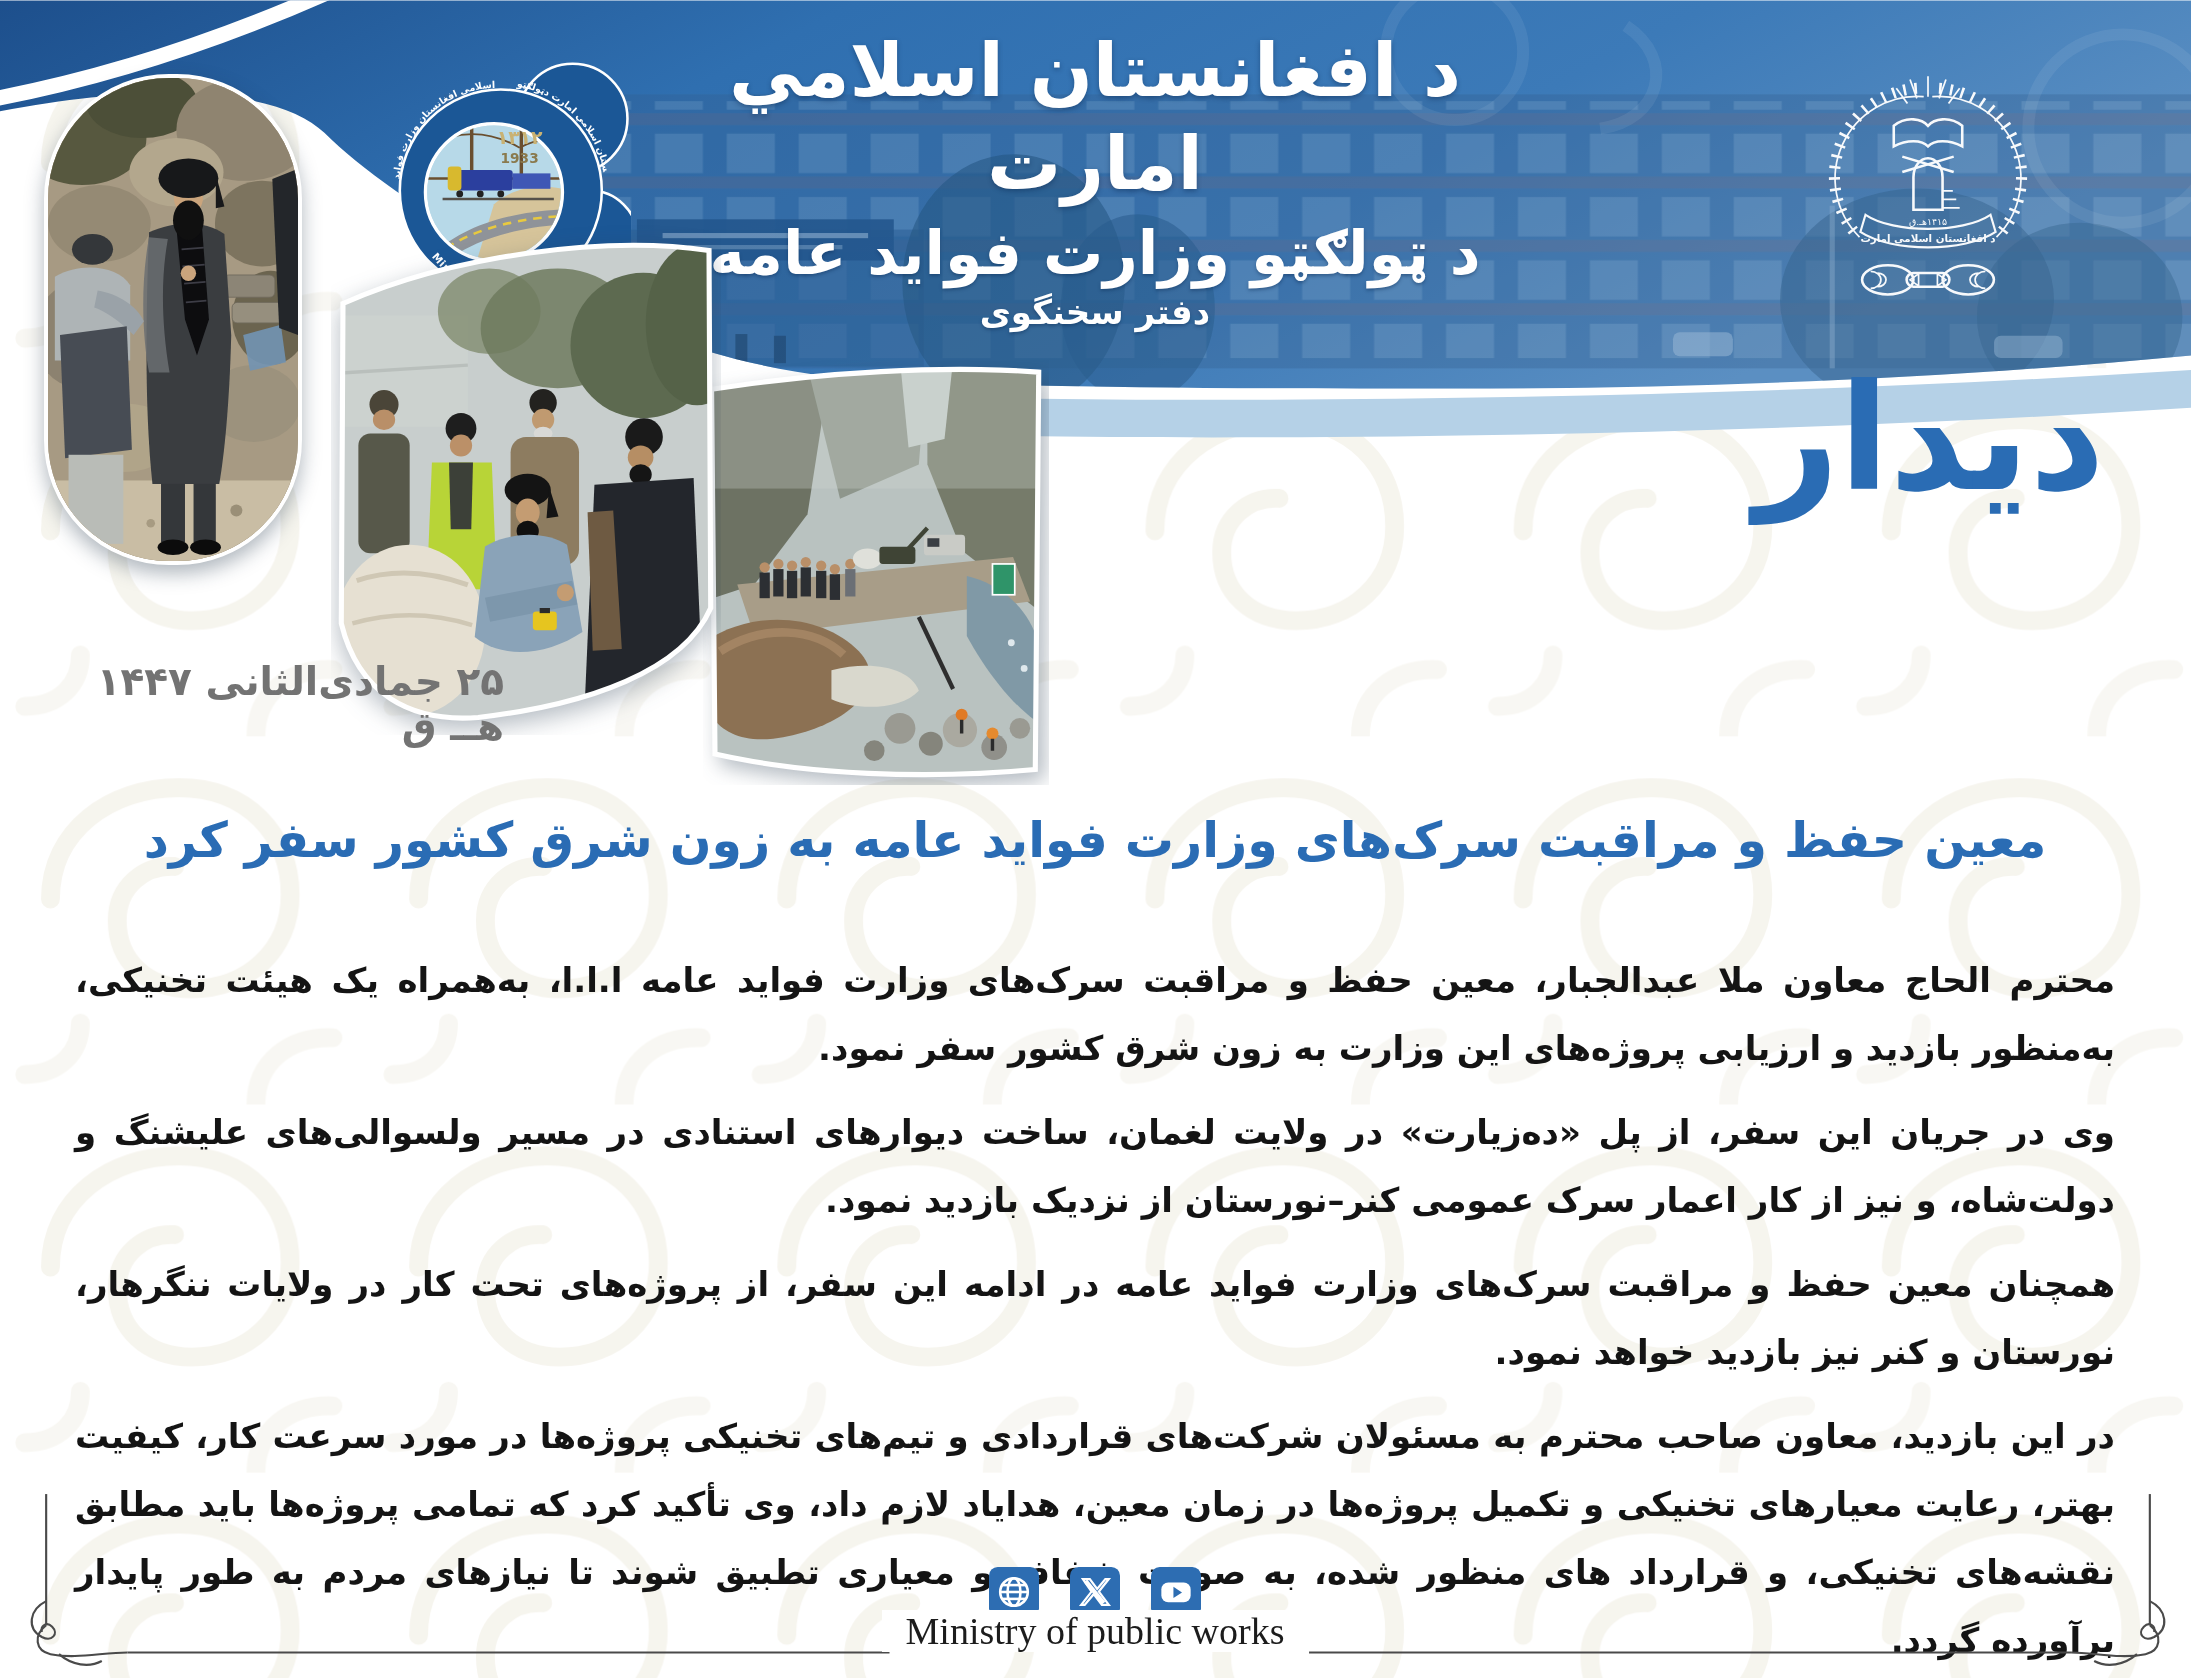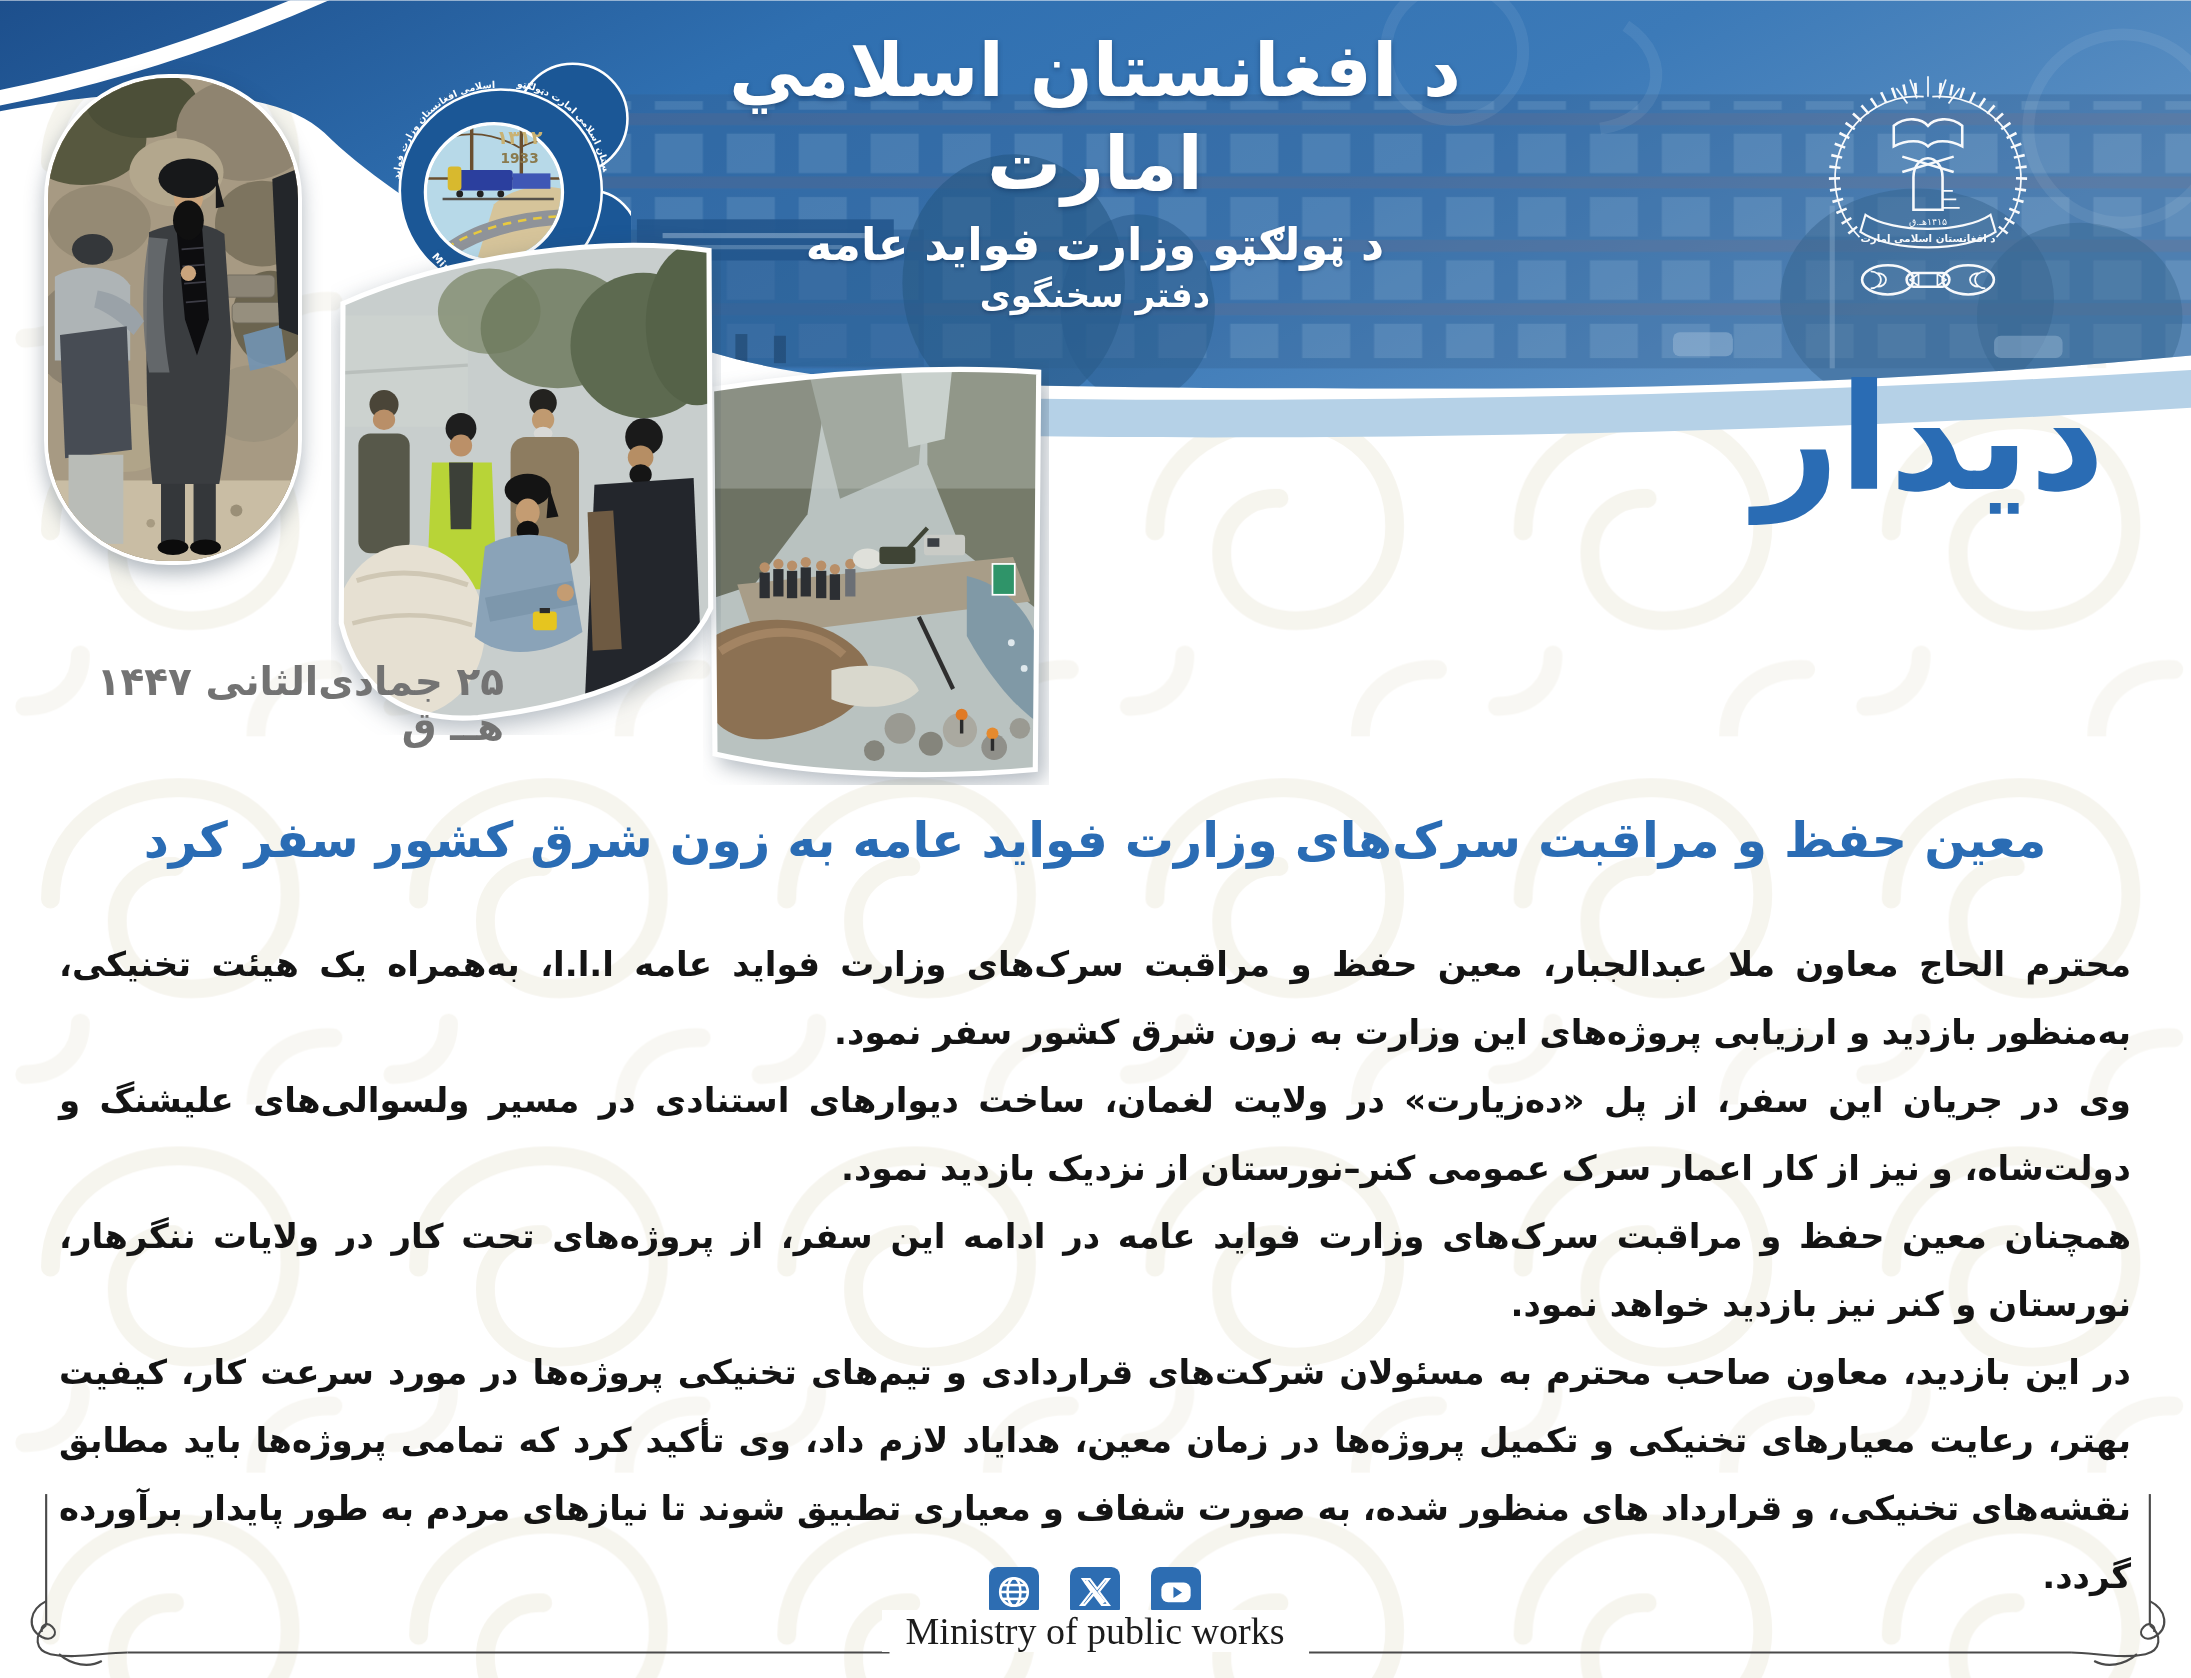--- a/index.html
+++ b/index.html
@@ -11,21 +11,21 @@
   
   .hdr-text{
     position:absolute;left:625px;top:24px;width:942px;text-align:center;color:#fff;
     direction:rtl;z-index:6;
   }
   .hdr-callig{
     font-size:74px;font-weight:bold;line-height:1.25;
     text-shadow:0 1.7px 5.1px rgba(10,40,80,.45);
     letter-spacing:0.9px;
   }
-  .hdr-ministry{font-size:45px;font-weight:bold;margin-top:8.6px;text-shadow:0 1.7px 3.4px rgba(10,40,80,.4);}
+  .hdr-ministry{font-size:60px;font-weight:bold;margin-top:8.6px;text-shadow:0 1.7px 3.4px rgba(10,40,80,.4);}
   .hdr-office{font-size:34px;font-weight:bold;margin-top:4px;text-shadow:0 1.7px 3.4px rgba(10,40,80,.4);}
   
   .oval-photo{
     position:absolute;left:45px;top:74px;width:250px;height:483px;
     border-radius:125px;overflow:hidden;border:4.3px solid #ffffff;
     box-shadow:0 8.6px 19px rgba(30,50,70,.35);z-index:7;background:#a79a83;
   }
   .photo2{position:absolute;left:332px;top:221px;z-index:6;}
   .photo3{position:absolute;left:704px;top:360px;z-index:5;}
   
@@ -40,21 +40,21 @@
   .subtitle{
     position:absolute;left:0;top:812px;width:2192px;text-align:center;
     font-size:49px;font-weight:bold;color:#2a6cb4;direction:rtl;z-index:6;
   }
   
   .body-text{
     position:absolute;left:60px;top:930px;width:2072px;direction:rtl;
     font-size:34px;font-weight:bold;color:#141414;line-height:2.0;
     text-align:justify;z-index:6;
   }
-  .body-text p{margin:0;}
+  .body-text p{margin:16px;}
   
   .footer-icons{
     position:absolute;left:0;top:1567px;width:2192px;display:flex;
     justify-content:center;gap:31px;z-index:8;
   }
   .brand-line{
     position:absolute;left:0;top:1609px;width:2192px;text-align:center;
     font-family:"Liberation Serif","DejaVu Serif",serif;font-size:38px;color:#1c1c1c;
     z-index:8;
   }

